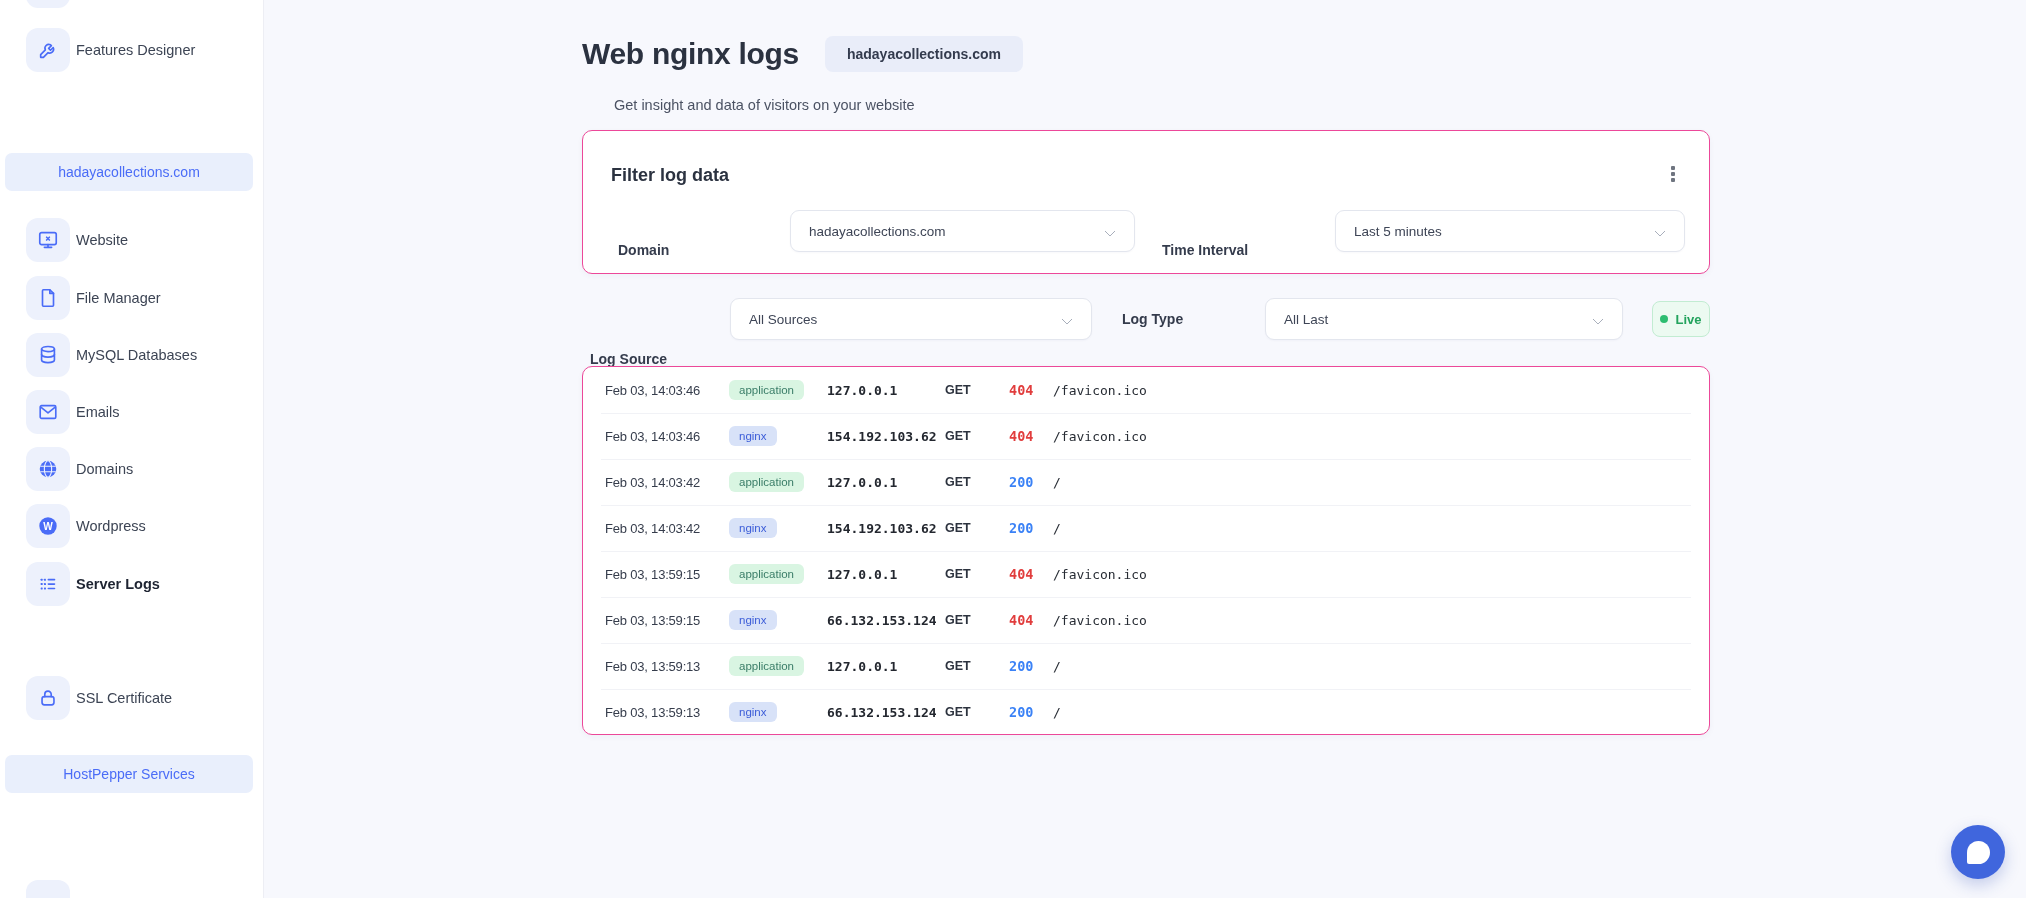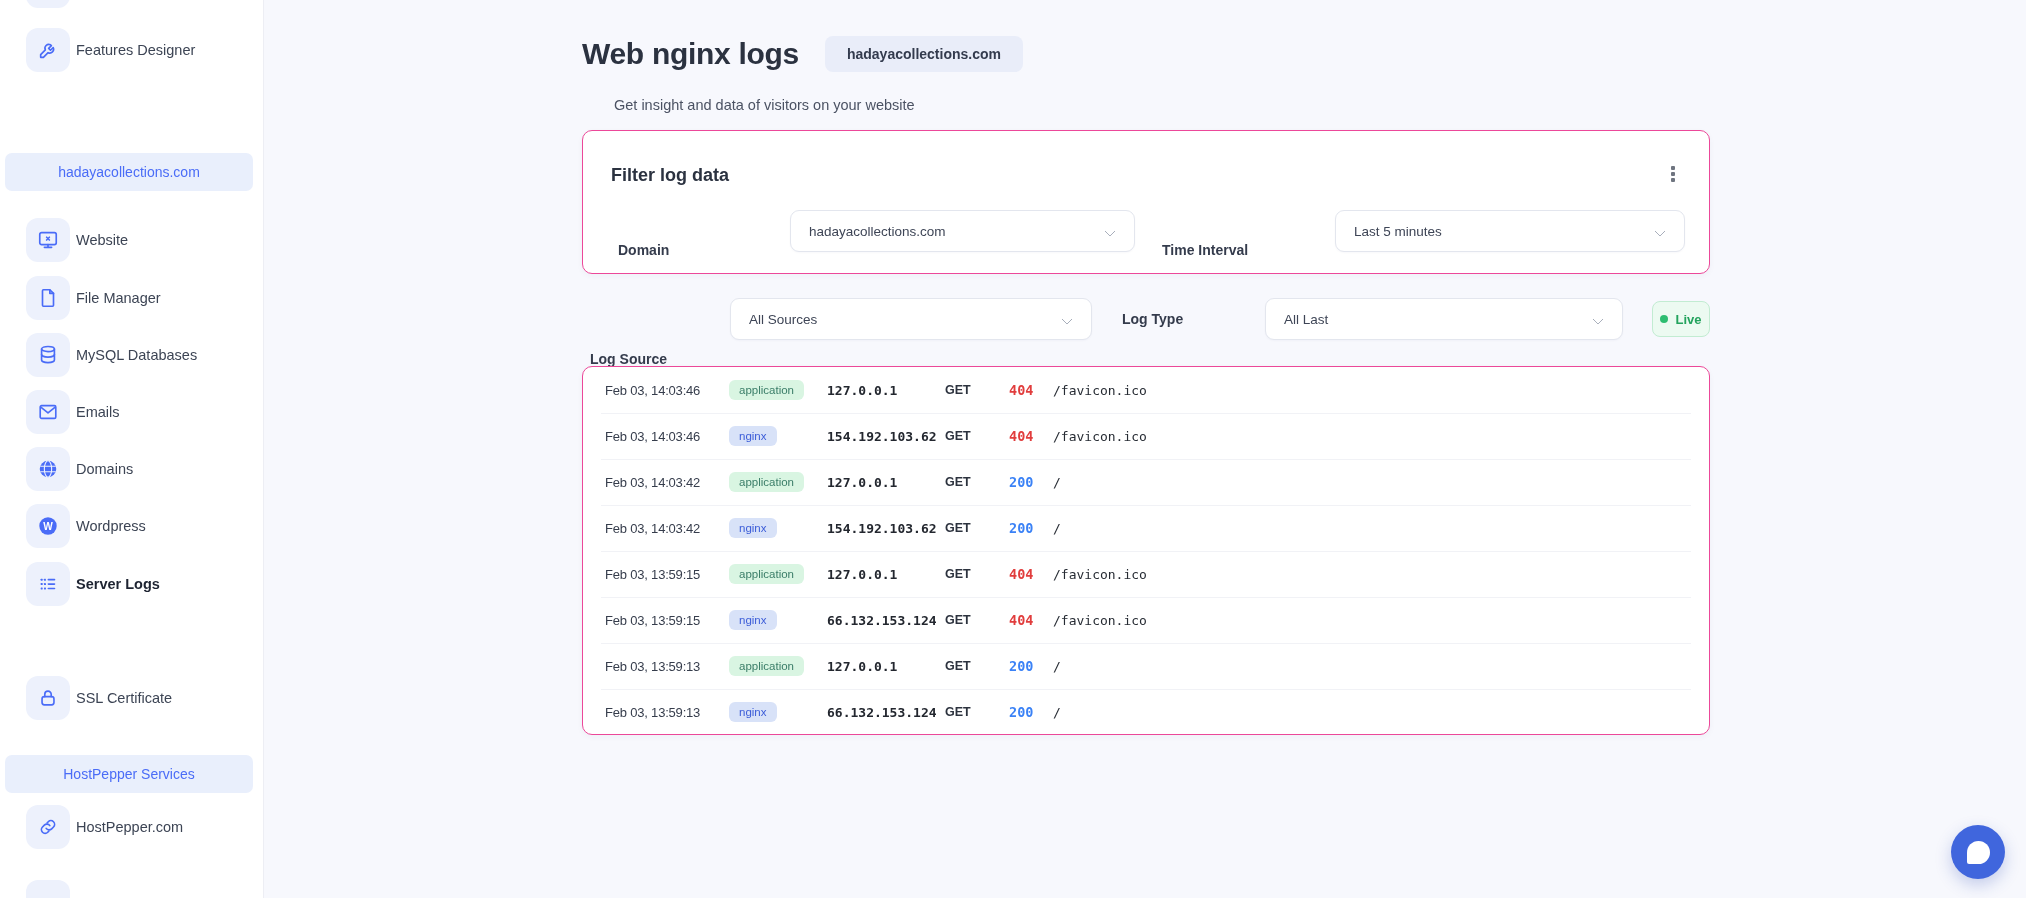--- a/index.html
+++ b/index.html
@@ -243,29 +243,20 @@
         <path d="M8.5 10.5V8a3.5 3.5 0 0 1 7 0v2.5"></path>
       </svg>
     </span>
     <span class="side-label">SSL Certificate</span>
   </div>
 
   <div class="side-section" style="top:755px;">
     <span>HostPepper Services</span>
   </div>
 
-  <div class="side-item" style="top:805px;">
-    <span class="icon-box">
-      <svg viewBox="0 0 24 24" fill="none" stroke="#4a6cf7" stroke-width="1.8" stroke-linecap="round" stroke-linejoin="round">
-        <path d="M10 13.5a4 4 0 0 0 6 .5l2-2a4 4 0 0 0-5.7-5.7l-1.2 1.2"></path>
-        <path d="M14 10.5a4 4 0 0 0-6-.5l-2 2a4 4 0 0 0 5.7 5.7l1.2-1.2"></path>
-      </svg>
-    </span>
-    <span class="side-label">HostPepper.com</span>
-  </div>
 
   <div class="side-item" style="top:880px;">
     <span class="icon-box"></span>
   </div>
 
 </nav>
 
 <main>
 
   <div class="page-head">

